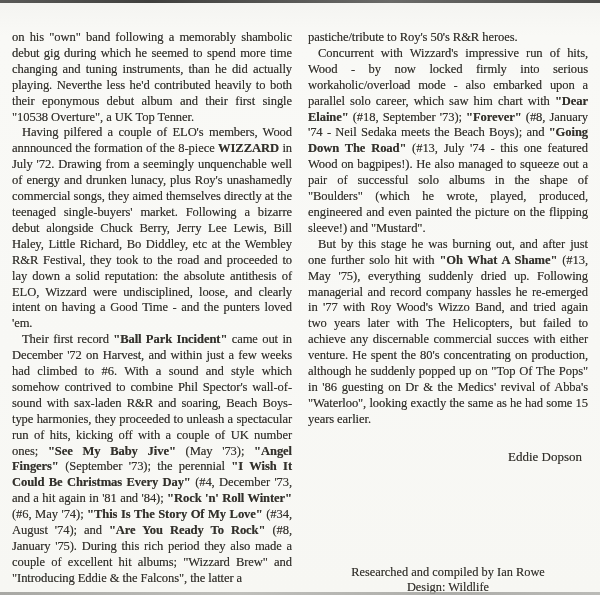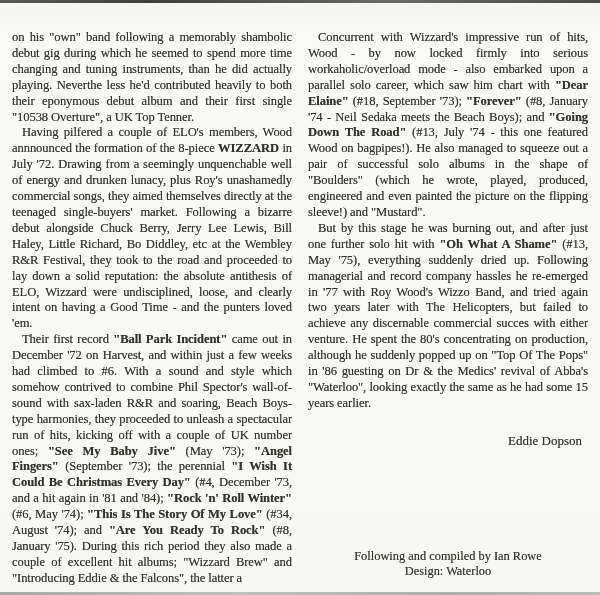--- a/index.html
+++ b/index.html
@@ -73,27 +73,28 @@
 
   <div class="columns">
     <div class="column">
         <p class="para"><span>on his "own" band following a memorably shambolic debut gig during which he seemed to spend more time changing and tuning instruments, than he did actually playing. Neverthe less he'd contributed heavily to both their eponymous debut album and their first single "10538 Overture", a UK Top Tenner.</span></p>
         <p class="para indent"><span>Having pilfered a couple of ELO's members, Wood annnounced the formation of the 8-piece </span><b>WIZZARD</b><span> in July '72. Drawing from a seemingly unquenchable well of energy and drunken lunacy, plus Roy's unashamedly commercial songs, they aimed themselves directly at the teenaged single-buyers' market. Following a bizarre debut alongside Chuck Berry, Jerry Lee Lewis, Bill Haley, Little Richard, Bo Diddley, etc at the Wembley R&amp;R Festival, they took to the road and proceeded to lay down a solid reputation: the absolute antithesis of ELO, Wizzard were undisciplined, loose, and clearly intent on having a Good Time - and the punters loved 'em.</span></p>
         <p class="para indent"><span>Their first record </span><b>"Ball Park Incident"</b><span> came out in December '72 on Harvest, and within just a few weeks had climbed to #6. With a sound and style which somehow contrived to combine Phil Spector's wall-of-sound with sax-laden R&amp;R and soaring, Beach Boys-type harmonies, they proceeded to unleash a spectacular run of hits, kicking off with a couple of UK number ones; </span><b>"See My Baby Jive"</b><span> (May '73); </span><b>"Angel Fingers"</b><span> (September '73); the perennial </span><b>"I Wish It Could Be Christmas Every Day"</b><span> (#4, December '73, and a hit again in '81 and '84); </span><b>"Rock 'n' Roll Winter"</b><span> (#6, May '74); </span><b>"This Is The Story Of My Love"</b><span> (#34, August '74); and </span><b>"Are You Ready To Rock"</b><span> (#8, January '75). During this rich period they also made a couple of excellent hit albums; "Wizzard Brew" and "Introducing Eddie &amp; the Falcons", the latter a</span></p>
       </div>
 
     <div class="column">
       <div>
+          <p class="para"><span>pastiche/tribute to Roy's 50's R&amp;R heroes.</span></p>
           <p class="para indent"><span>Concurrent with Wizzard's impressive run of hits, Wood - by now locked firmly into serious workaholic/overload mode - also embarked upon a parallel solo career, which saw him chart with </span><b>"Dear Elaine"</b><span> (#18, September '73); </span><b>"Forever"</b><span> (#8, January '74 - Neil Sedaka meets the Beach Boys); and </span><b>"Going Down The Road"</b><span> (#13, July '74 - this one featured Wood on bagpipes!). He also managed to squeeze out a pair of successful solo albums in the shape of "Boulders" (which he wrote, played, produced, engineered and even painted the picture on the flipping sleeve!) and "Mustard".</span></p>
           <p class="para indent"><span>But by this stage he was burning out, and after just one further solo hit with </span><b>"Oh What A Shame"</b><span> (#13, May '75), everything suddenly dried up. Following managerial and record company hassles he re-emerged in '77 with Roy Wood's Wizzo Band, and tried again two years later with The Helicopters, but failed to achieve any discernable commercial succes with either venture. He spent the 80's concentrating on production, although he suddenly popped up on "Top Of The Pops" in '86 guesting on Dr &amp; the Medics' revival of Abba's "Waterloo", looking exactly the same as he had some 15 years earlier.</span></p>
         </div>
 
       <div class="byline">Eddie Dopson</div>
 
       <div class="credits">
-        <div class="credit-line">Following and compiled by Ian Rowe</div>
-        <div class="credit-line">Design: Waterloo</div>
+        <div class="credit-line">Researched and compiled by Ian Rowe</div>
+        <div class="credit-line">Design: Wildlife</div>
       </div>
     </div>
   </div>
 
   <div class="scan-edge-bottom"></div>
 </div>
 
 </body></html>

